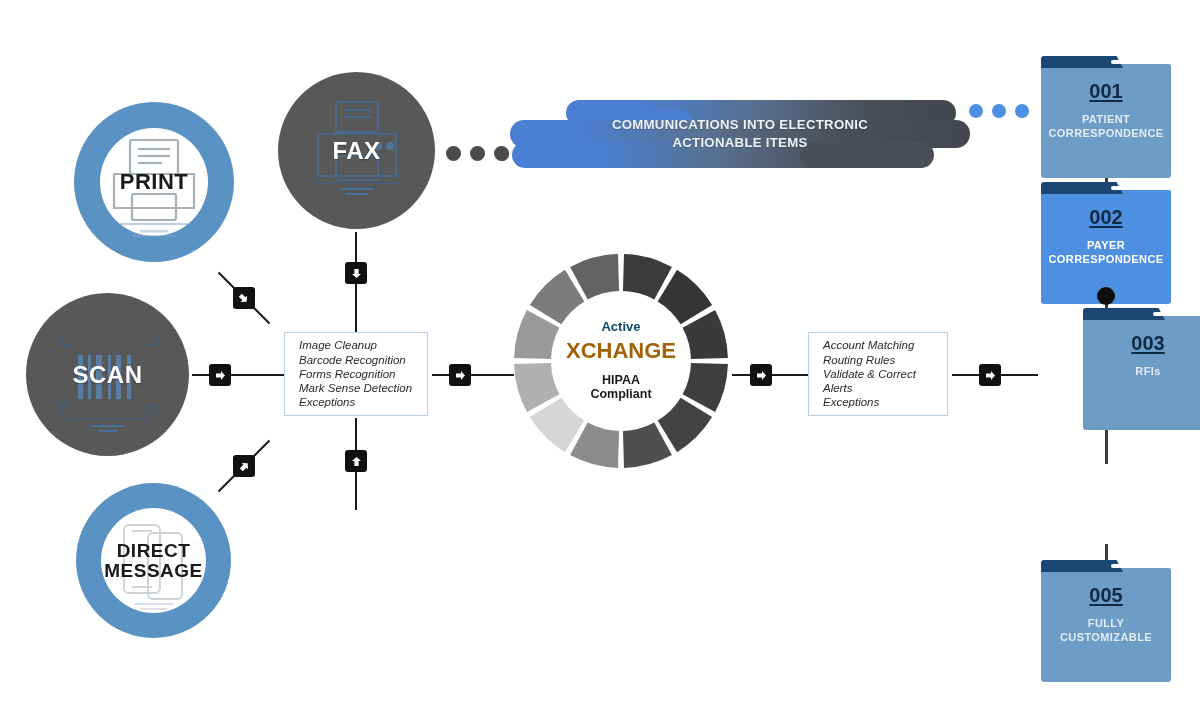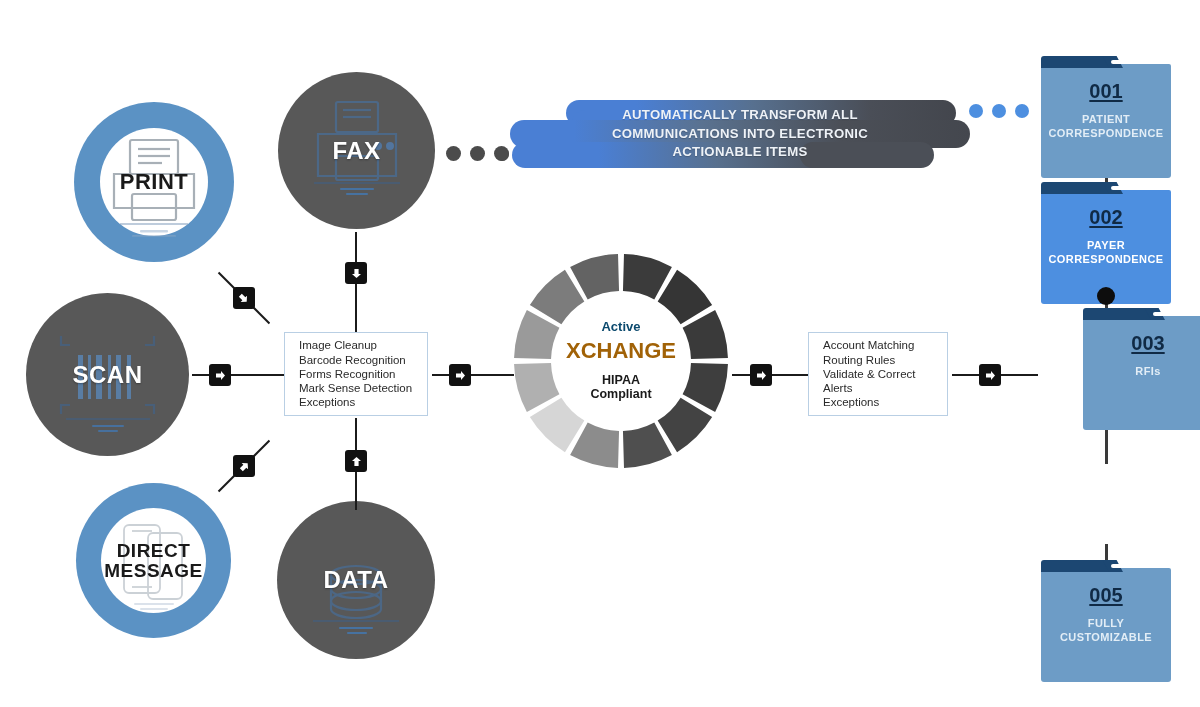--- a/index.html
+++ b/index.html
@@ -79,20 +79,21 @@
   .diag-wrap .arrow-box svg{transform:rotate(-45deg);}
 
   
   .proc-box{
     position:absolute;
     background:#ffffff;
     border:1px solid #b9cfe4;
     box-sizing:border-box;
     display:flex;
     align-items:center;
+    font-style:italic;
   }
   .proc-box ul{
     list-style:none;
     margin:0;padding:0 0 0 14px;
   }
   .proc-box li{
     font-size:11.5px;
     color:#2a2a2a;
     line-height:14.2px;
     white-space:nowrap;
@@ -305,41 +306,20 @@
           <rect x="58" y="120" width="40" height="2" rx="1"></rect>
           <rect x="64" y="125" width="28" height="2" rx="1"></rect>
         </g>
       </svg>
     </div>
     <div class="src-label" style="font-size:19px;width:120px;">
       <span>DIRECT MESSAGE</span>
     </div>
   </div>
 
-  <div class="src-circle dark" style="left:277px;top:501px;width:158px;height:158px;">
-    <div class="artwork">
-      <svg viewBox="0 0 158 158">
-        <g fill="none" stroke="#4a6party" stroke-width="2"></g>
-        <g fill="none" stroke="#4a6a8e" stroke-width="2.2">
-          <ellipse cx="79" cy="74" rx="25" ry="9"></ellipse>
-          <path d="M54 74 v34 a25 9 0 0 0 50 0 v-34"></path>
-          <ellipse cx="79" cy="88" rx="25" ry="9"></ellipse>
-          <ellipse cx="79" cy="100" rx="25" ry="9"></ellipse>
-        </g>
-        <g fill="none" stroke="#3f6289" stroke-width="1.3" opacity=".8">
-          <line x1="36" y1="120" x2="122" y2="120"></line>
-        </g>
-        <g fill="#3f7fc5" opacity=".8">
-          <rect x="62" y="126" width="34" height="2" rx="1"></rect>
-          <rect x="70" y="131" width="20" height="2" rx="1"></rect>
-        </g>
-      </svg>
-    </div>
-    <div class="src-label" style="font-size:24px;">DATA</div>
-  </div>
 
   <div class="diag-wrap" style="left:208px;top:262px;width:72px;height:72px;transform:rotate(45deg);">
     <div class="diag-line"></div>
     <div class="arrow-box">
       <svg width="13" height="13" viewBox="0 0 13 13">
         <path d="M2 4.4 h5 V2 l4 4.5 -4 4.5 V8.6 H2 z" fill="#ffffff"></path>
       </svg>
     </div>
   </div>
 
@@ -451,21 +431,20 @@
     <div class="bar" style="left:10px;top:22px;width:460px;height:28px;
                 background:linear-gradient(90deg,#4a7fd4 0%,#4a7fd4 14%,#5a7290 42%,#4b4f57 72%,#44474e 100%);"></div>
 
     <div class="bar" style="left:12px;top:44px;width:394px;height:26px;
                 background:linear-gradient(90deg,#4a7fd4 0%,#4a7fd4 22%,#58708e 52%,#4a4e57 82%,#434650 100%);"></div>
 
     <div class="bar" style="left:300px;top:44px;width:134px;height:26px;
                 background:#4b4f57;"></div>
 
     <div class="banner-text">
-      <span>AUTOMATICALLY TRANSFORM ALL</span>
       <span>COMMUNICATIONS INTO ELECTRONIC</span>
       <span>ACTIONABLE ITEMS</span>
     </div>
   </div>
 
   <div class="dot" style="left:446px;top:146px;width:15px;height:15px;background:#4b4b4b;"></div>
   <div class="dot" style="left:470px;top:146px;width:15px;height:15px;background:#4b4b4b;"></div>
   <div class="dot" style="left:494px;top:146px;width:15px;height:15px;background:#4b4b4b;"></div>
   <div class="dot" style="left:496px;top:148px;width:13px;height:13px;background:#4b4b4b;"></div>
 

